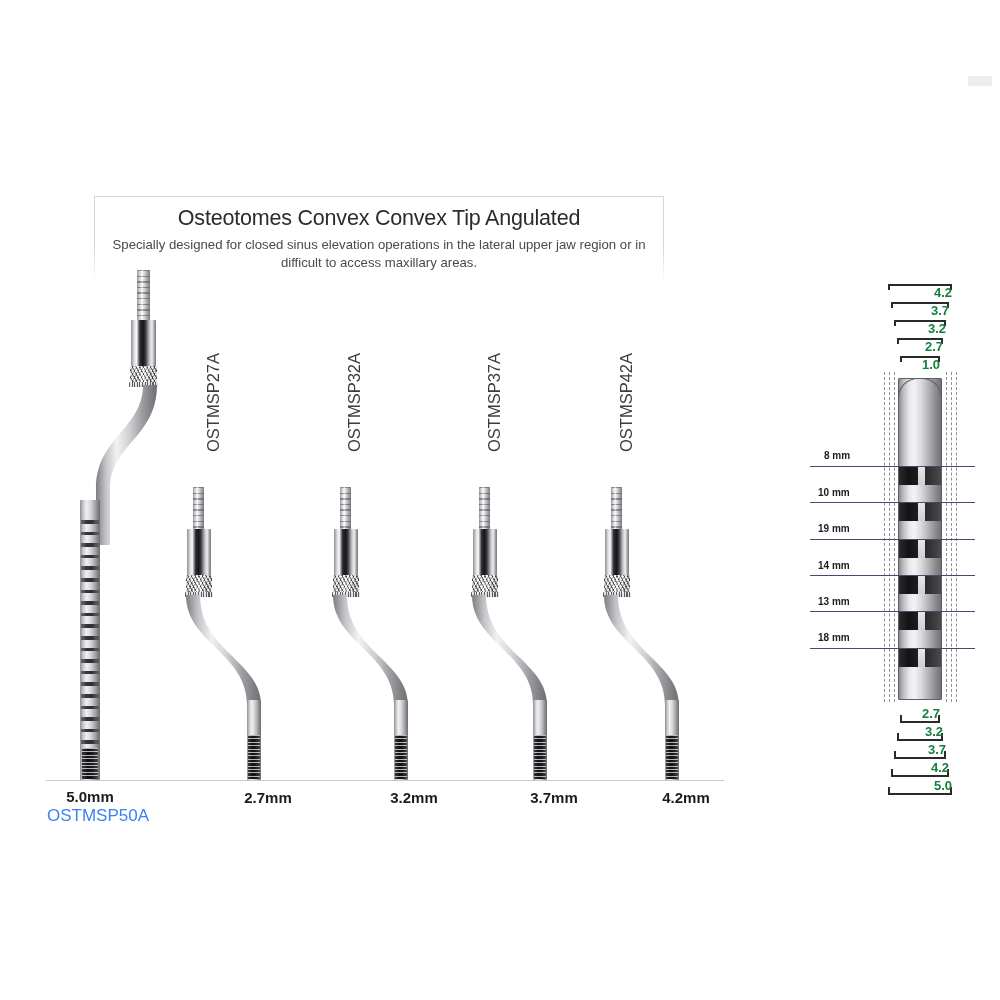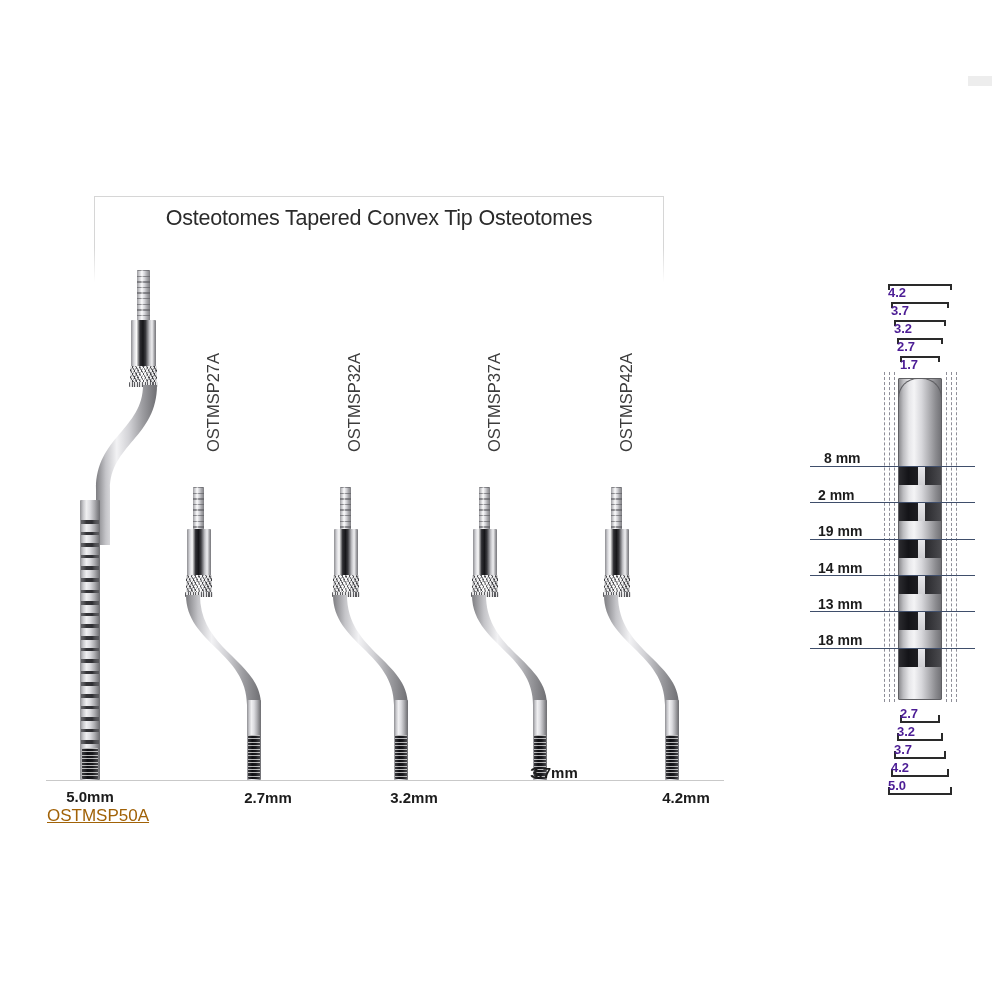--- a/index.html
+++ b/index.html
@@ -120,21 +120,21 @@
     border-radius:1px;
   }
 
   
   .size-label{
     position:absolute;font-size:15px;font-weight:bold;color:#1c1c1c;
     text-align:center;white-space:nowrap;
   }
   .cat-under{
     position:absolute;left:47px;top:806px;
-    font-size:17px;color:#a16207;white-space:nowrap;text-decoration:underline;
+    font-size:17px;color:#3b82f6;white-space:nowrap;
   }
 
   
   .vlabel{
     position:absolute;
     font-size:16.5px;color:#3c3c3c;white-space:nowrap;
     transform-origin:0 0;
     transform:rotate(-90deg);
   }
 
@@ -170,43 +170,44 @@
     background:linear-gradient(to bottom,#e9e9ec,#cfcfd3);
   }
   .dashline{
     position:absolute;width:0;
     border-left:1px dashed #8e8e98;
   }
   .mmline{
     position:absolute;height:0;border-top:1.6px solid #3f4e6b;
   }
   .mmlabel{
-    position:absolute;font-size:14px;font-weight:bold;color:#1c1c1c;
+    position:absolute;font-size:10px;font-weight:bold;color:#1c1c1c;
     white-space:nowrap;
   }
 
   
   .bracket{position:absolute;}
   .bracket .bar{position:absolute;left:0;width:100%;height:1.6px;background:#2a2a2a;}
   .bracket .lf,.bracket .rt{position:absolute;width:1.6px;height:6px;background:#2a2a2a;}
   .bracket .lf{left:0;} .bracket .rt{right:0;}
   .bracket .txt{
-    position:absolute;left:0;width:100%;text-align:left;
-    font-size:13px;font-weight:bold;color:#4c1d95;
+    position:absolute;left:0;width:100%;text-align:right;
+    font-size:13px;font-weight:bold;color:#15803d;
   }
 </style>
 </head>
 <body>
 
 <div class="page">
 
   <div class="corner-artifact"></div>
 
   <div class="header-box"></div>
-  <div class="title">Osteotomes Tapered Convex Tip Osteotomes</div>
+  <div class="title">Osteotomes Convex Convex Tip Angulated</div>
+  <div class="subtitle">Specially designed for closed sinus elevation operations in the lateral upper jaw region or in difficult to access maxillary areas.</div>
 
   <div class="baseline"></div>
 
   <div class="instrument">
     <div class="tip" style="left:137px;top:270px;width:13px;height:52px;"></div>
     <div class="collar" style="left:131px;top:320px;width:25px;height:48px;"></div>
     <div class="knurl" style="left:130px;top:366px;width:27px;height:18px;"></div>
     <div class="knurl-lip" style="left:129px;top:382px;width:29px;height:5px;"></div>
     <div class="shank" style="left:70px;top:385px;">
       <svg width="100" height="160" viewBox="0 0 100 160">
@@ -278,21 +279,21 @@
     <div class="knurl" style="left:472px;top:575px;width:26px;height:19px;"></div>
     <div class="knurl-lip" style="left:471px;top:592px;width:28px;height:5px;"></div>
     <div class="shank" style="left:471px;top:595px;">
       <svg width="110" height="160" viewBox="0 0 110 160">
         <path d="M1,0 C1,48 62,58 62,110 L62,160 L76,160 L76,110 C76,66 15,56 15,0 Z" fill="url(#g2)"></path>
       </svg>
     </div>
     <div class="shaft" style="left:533px;top:700px;width:14px;height:80px;"></div>
     <div class="engrave" style="left:534px;top:735px;width:12px;height:44px;"></div>
   </div>
-  <div class="size-label" style="left:499px;top:764px;width:110px;">3.7mm</div>
+  <div class="size-label" style="left:499px;top:789px;width:110px;">3.7mm</div>
   <div class="vlabel" style="left:485px;top:452px;">OSTMSP37A</div>
 
   <div class="instrument">
     <div class="tip" style="left:611px;top:487px;width:11px;height:44px;"></div>
     <div class="collar" style="left:605px;top:529px;width:24px;height:48px;"></div>
     <div class="knurl" style="left:604px;top:575px;width:26px;height:19px;"></div>
     <div class="knurl-lip" style="left:603px;top:592px;width:28px;height:5px;"></div>
     <div class="shank" style="left:603px;top:595px;">
       <svg width="110" height="160" viewBox="0 0 110 160">
         <path d="M1,0 C1,48 62,58 62,110 L62,160 L76,160 L76,110 C76,66 15,56 15,0 Z" fill="url(#g2)"></path>
@@ -327,21 +328,21 @@
     <div class="bracket" style="left:897px;top:338px;width:46px;">
       <div class="bar"></div>
         <div class="lf"></div>
         <div class="rt"></div>
       <div class="txt" style="top:1px;">2.7</div>
     </div>
     <div class="bracket" style="left:900px;top:356px;width:40px;">
       <div class="bar"></div>
         <div class="lf"></div>
         <div class="rt"></div>
-      <div class="txt" style="top:1px;">1.7</div>
+      <div class="txt" style="top:1px;">1.0</div>
     </div>
 
     <div class="dashline" style="left:884px;top:372px;height:330px;"></div>
     <div class="dashline" style="left:889px;top:372px;height:330px;"></div>
     <div class="dashline" style="left:894px;top:372px;height:330px;"></div>
     <div class="dashline" style="left:946px;top:372px;height:330px;"></div>
     <div class="dashline" style="left:951px;top:372px;height:330px;"></div>
     <div class="dashline" style="left:956px;top:372px;height:330px;"></div>
 
     <div class="schem-body"></div>
@@ -363,21 +364,21 @@
         <div class="gap"></div>
       </div>
     <div class="schem-band" style="left:899px;top:648px;width:42px;">
         <div class="gap"></div>
       </div>
 
     <div class="mmline" style="left:810px;top:466px;width:165px;"></div>
     <div class="mmlabel" style="left:824px;top:450px;">8 mm</div>
 
     <div class="mmline" style="left:810px;top:502px;width:165px;"></div>
-    <div class="mmlabel" style="left:818px;top:487px;">2 mm</div>
+    <div class="mmlabel" style="left:818px;top:487px;">10 mm</div>
 
     <div class="mmline" style="left:810px;top:539px;width:165px;"></div>
     <div class="mmlabel" style="left:818px;top:523px;">19 mm</div>
 
     <div class="mmline" style="left:810px;top:575px;width:165px;"></div>
     <div class="mmlabel" style="left:818px;top:560px;">14 mm</div>
 
     <div class="mmline" style="left:810px;top:611px;width:165px;"></div>
     <div class="mmlabel" style="left:818px;top:596px;">13 mm</div>
 

